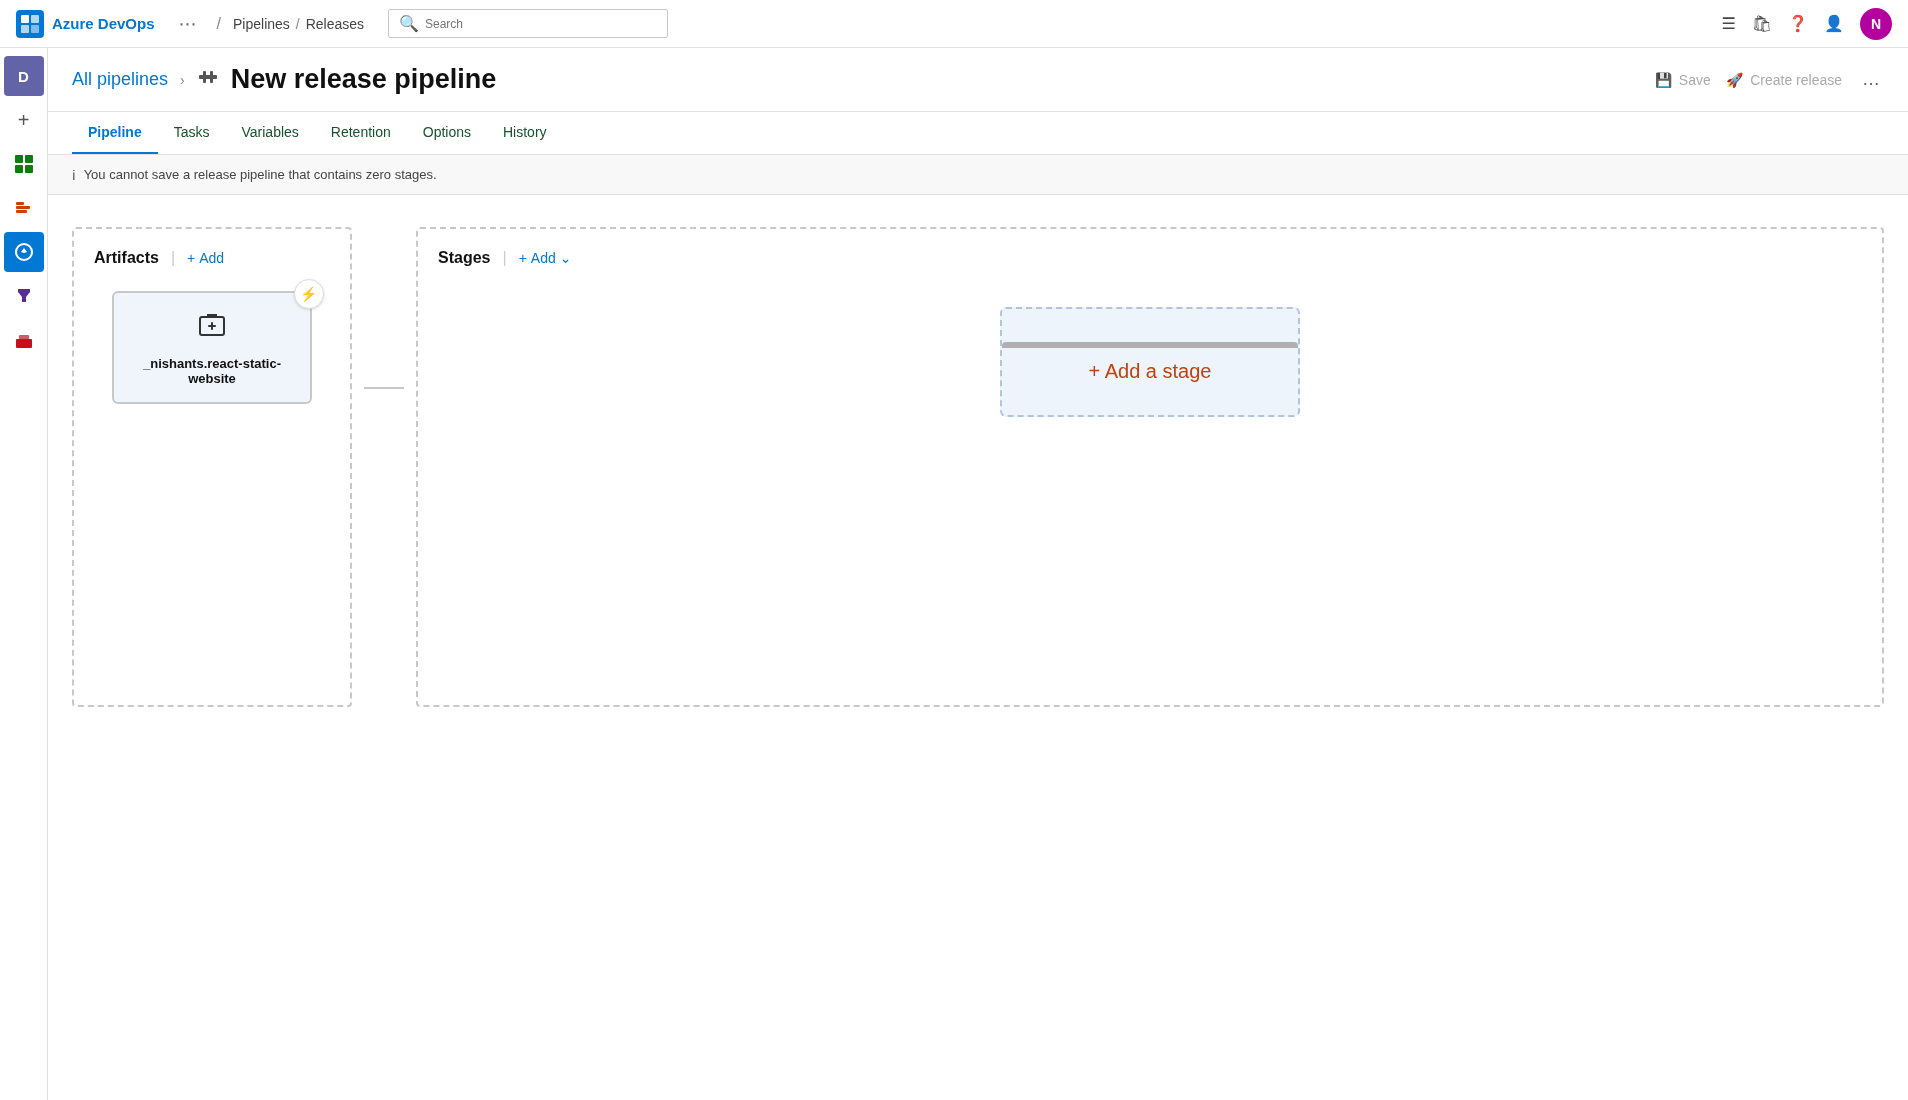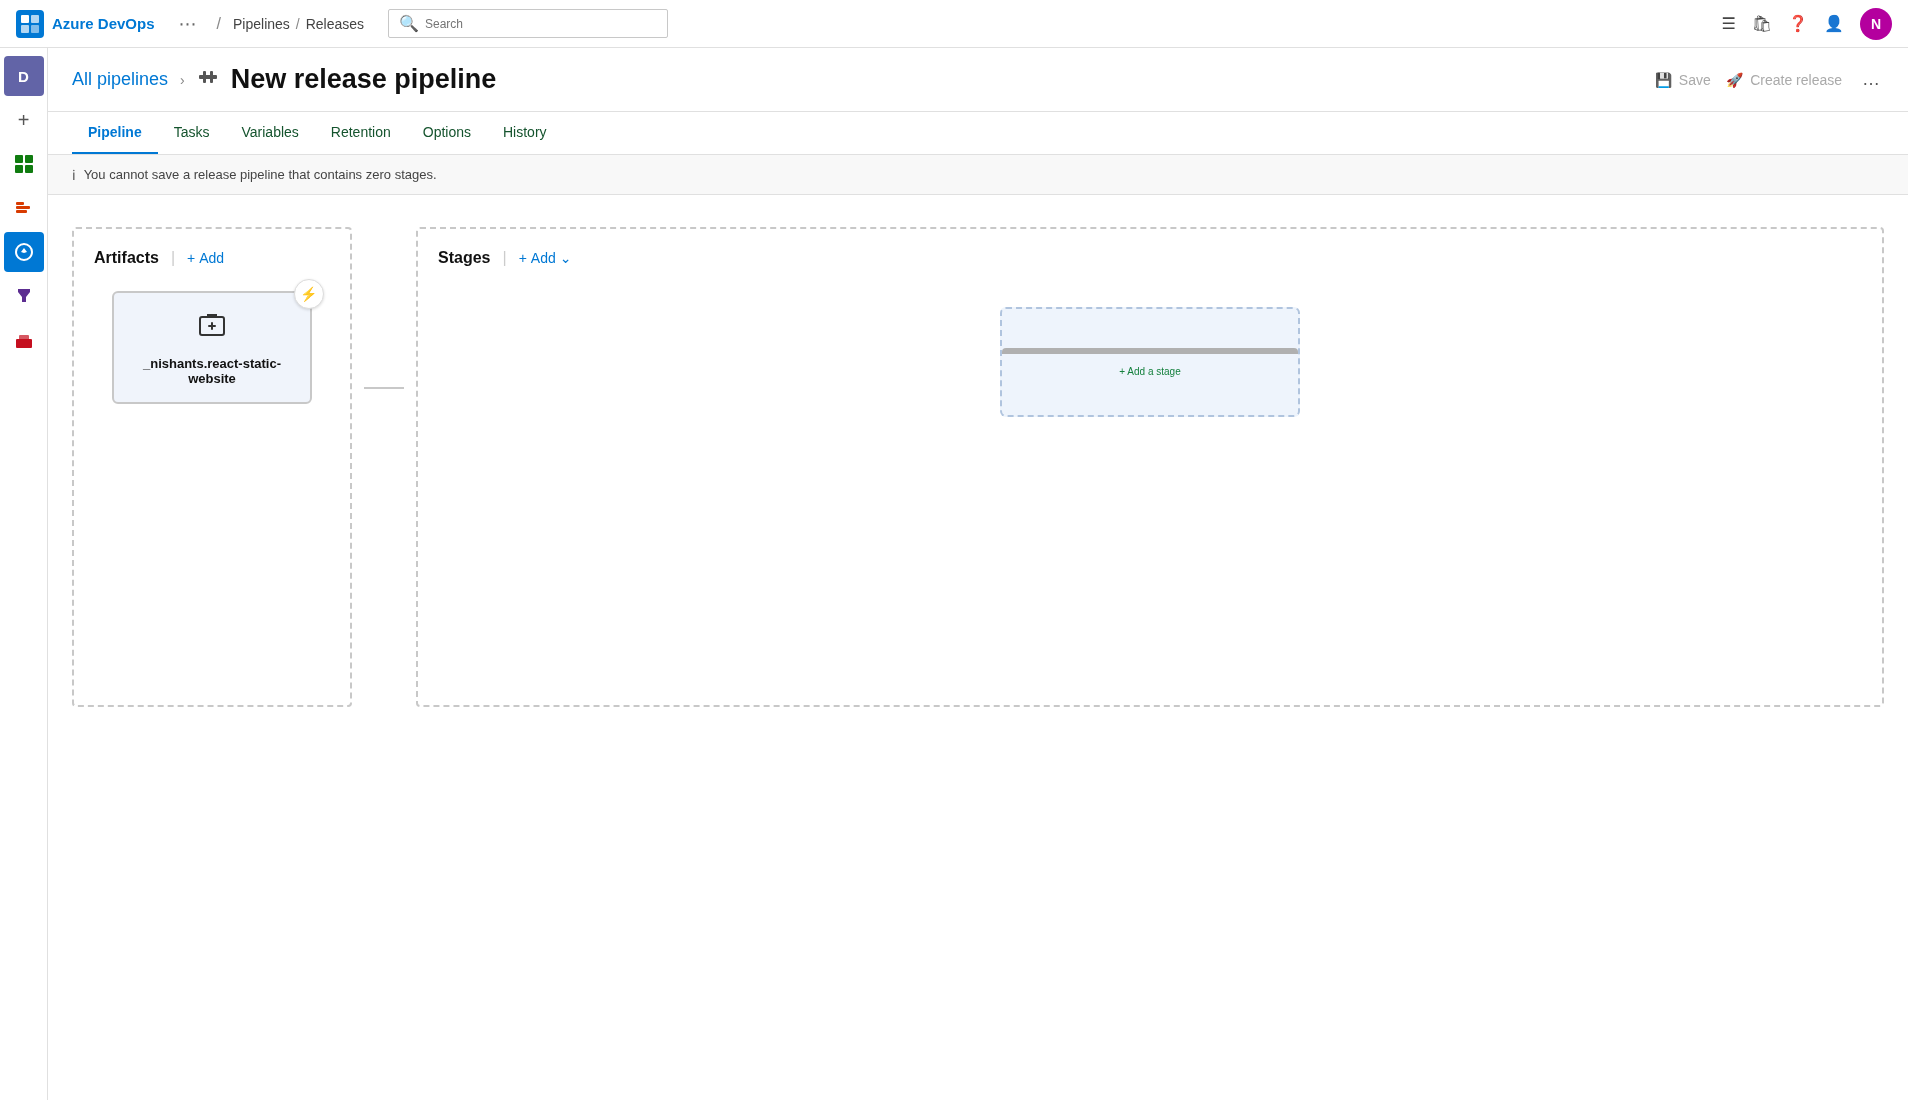--- a/index.html
+++ b/index.html
@@ -169,21 +169,21 @@
     .add-stage-card {
       border: 2px dashed #b0c4de; border-radius: 6px;
       background: #eef4fc; width: 300px; height: 110px;
       display: flex; flex-direction: column; align-items: center; justify-content: center;
       cursor: pointer; gap: 4px; margin: 40px auto 0;
     }
     .add-stage-card .stage-top-bar {
       width: 100%; height: 6px; background: #b0b0b0; border-radius: 4px 4px 0 0;
       margin-bottom: 8px;
     }
-    .add-stage-text { font-size: 10px; color: #15803d; text-align: center; }
+    .add-stage-text { font-size: 20px; color: #c2410c; text-align: center; }
 
     .stages-section .section-header { margin-bottom: 0; }
 
     
     .add-link-stages { display: flex; align-items: center; gap: 4px; color: #0078d4; cursor: pointer; font-size: 14px; }
   </style>
 </head>
 <body>
 
 <div class="topbar">

